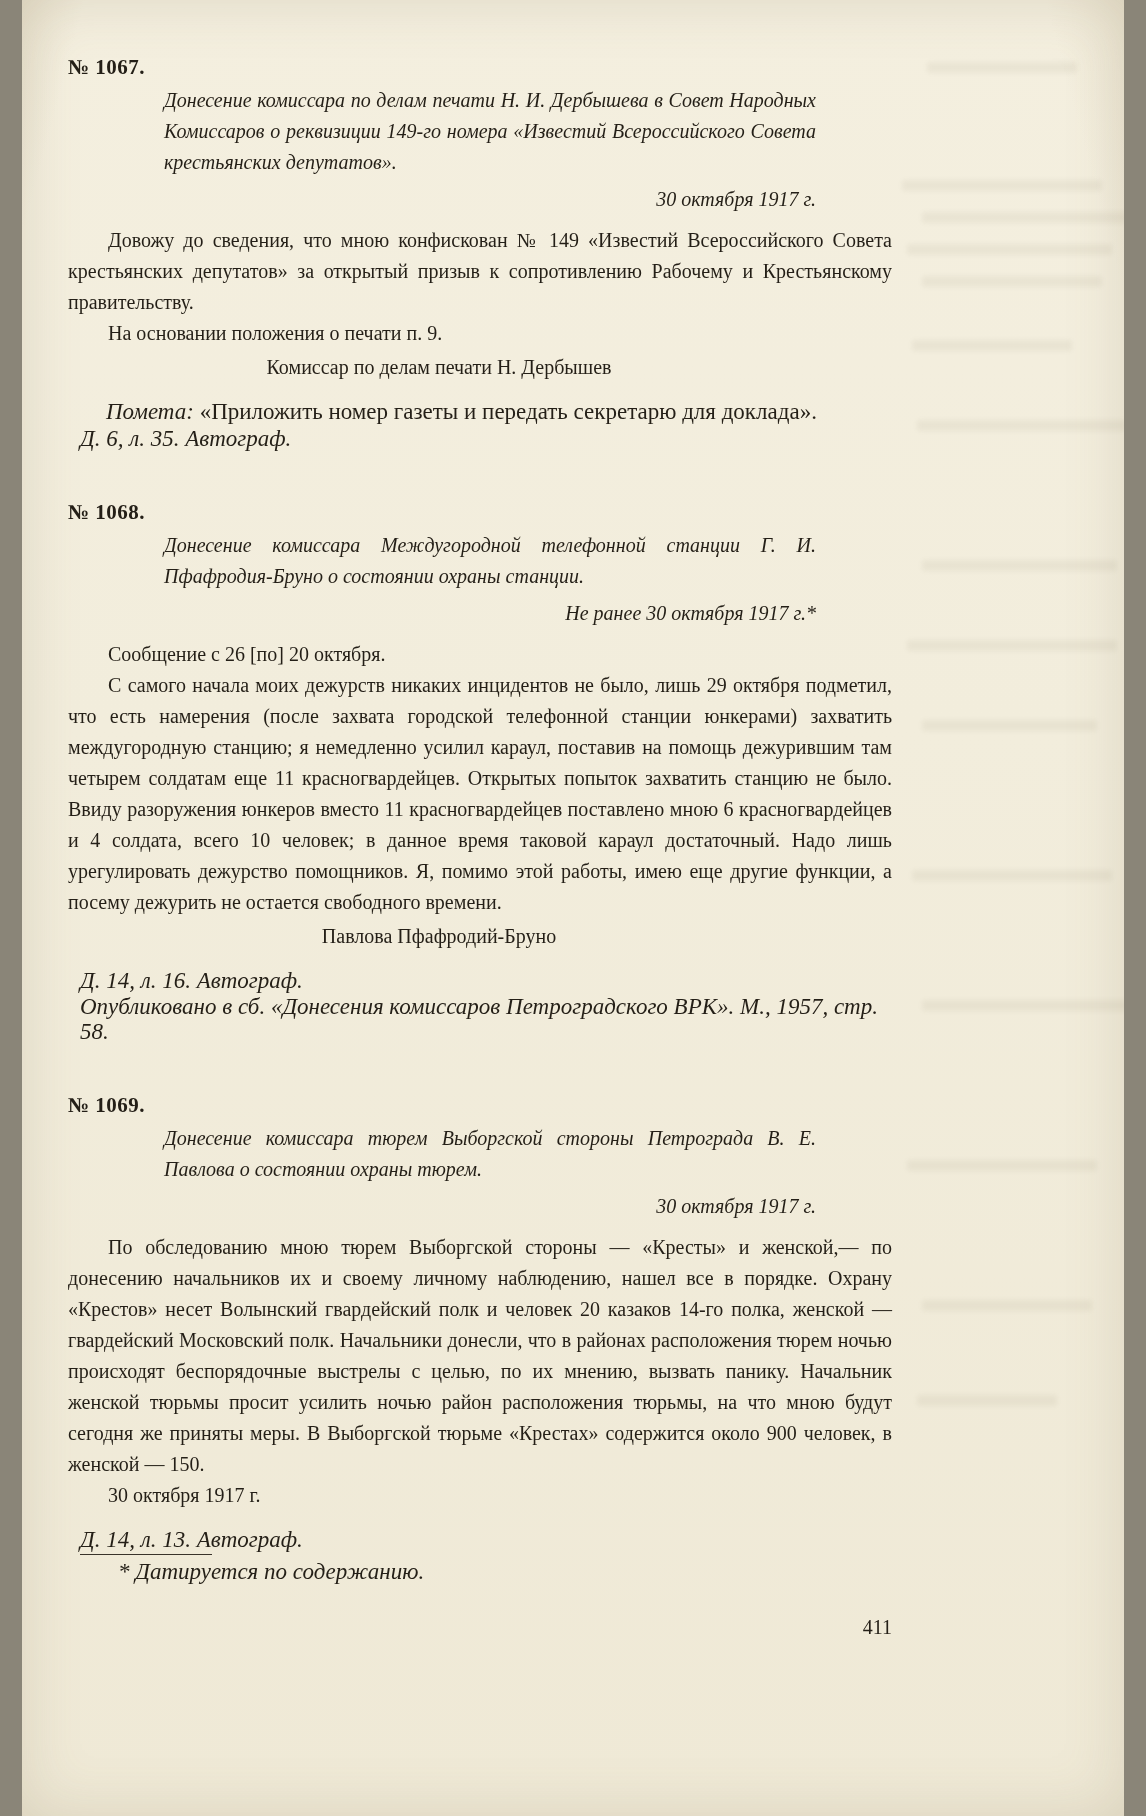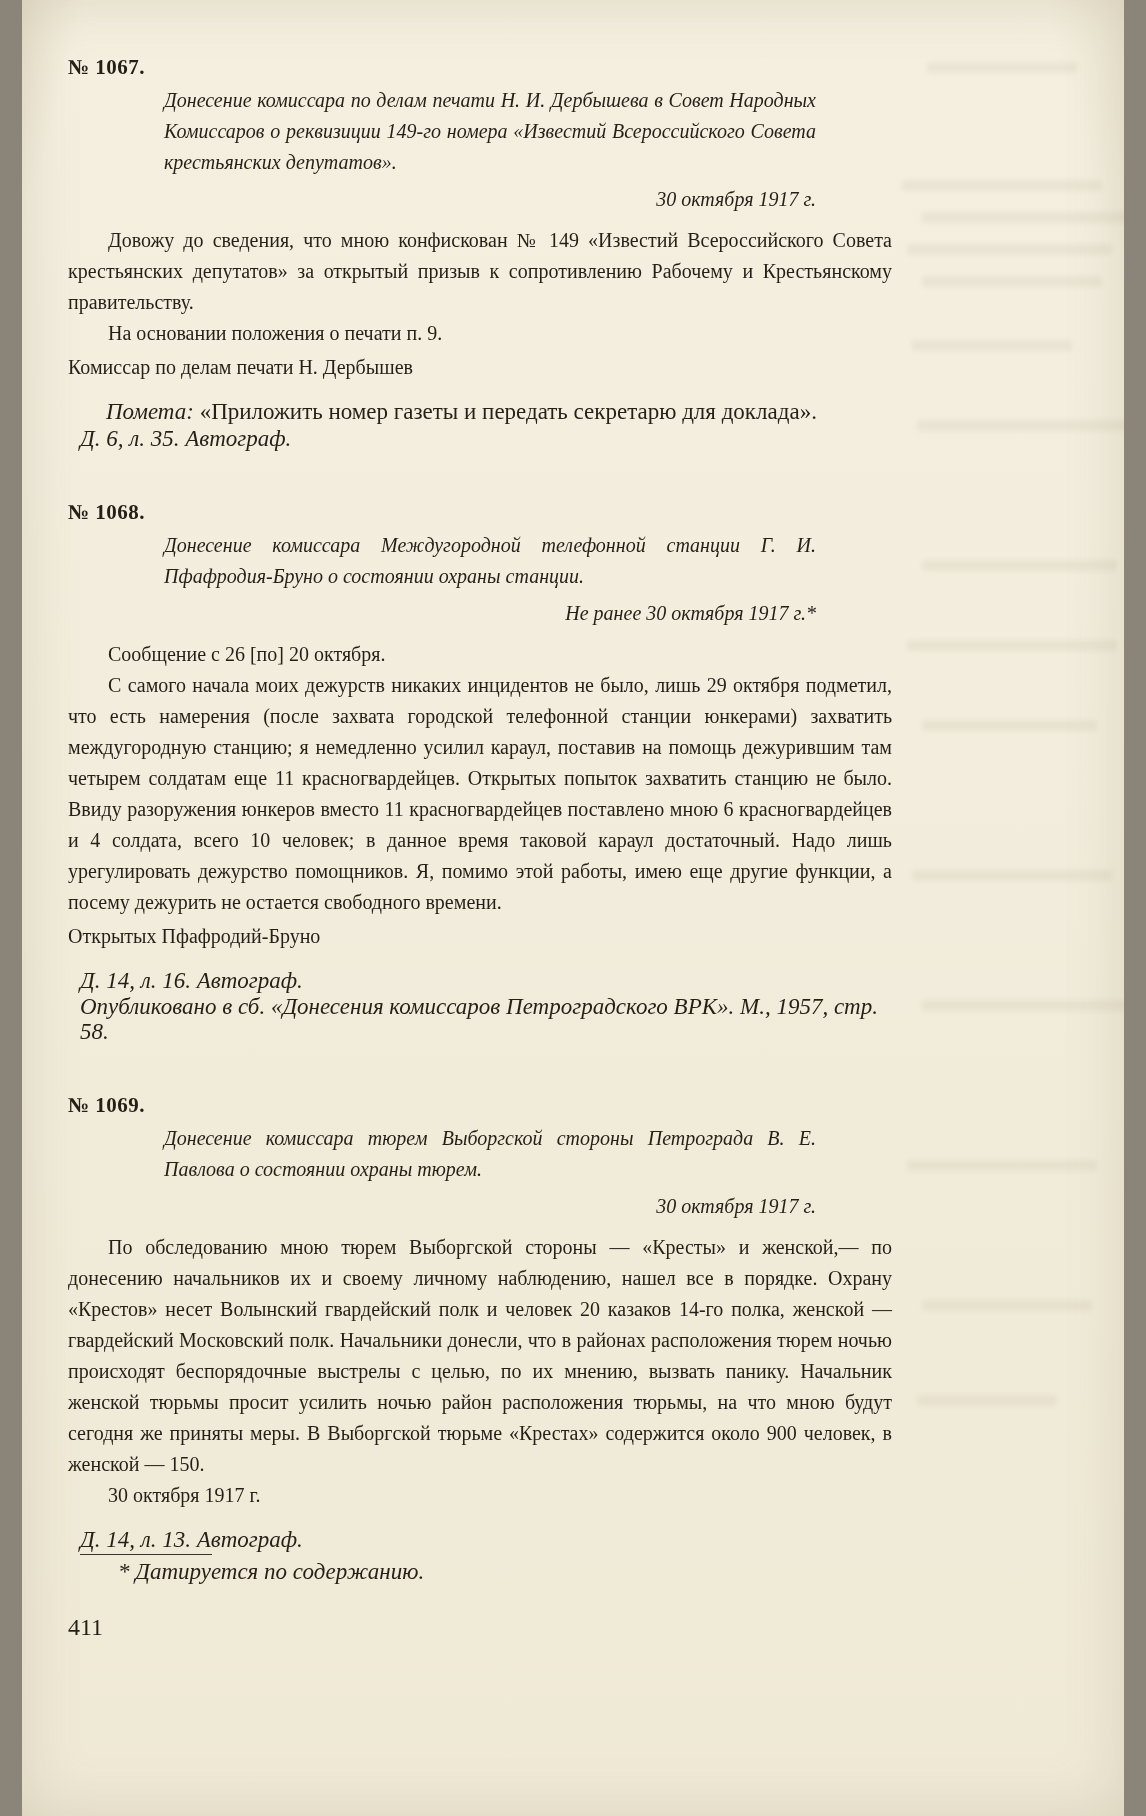--- a/index.html
+++ b/index.html
@@ -46,42 +46,43 @@
     font-style: italic;
     text-align: right;
     margin: 6px 76px 10px 0;
   }
   .body-p {
     margin: 0;
     text-indent: 40px;
     text-align: justify;
   }
   .signature {
-    text-align: left;
+    text-align: center;
     margin: 3px 82px 0 0;
   }
   .notes-block {
     margin-top: 16px;
     font-size: 23px;
     line-height: 25px;
   }
   .pometa { margin-left: 38px; }
   .pometa .pometa-label { font-style: italic; }
   .archive-line { font-style: italic; margin-left: 12px; margin-top: 2px; }
   .published-line { font-style: italic; margin-left: 12px; margin-top: 1px; }
   .footnote-rule {
     width: 132px;
     height: 0;
     border-top: 1.5px solid #39332a;
     margin: 2px 0 4px 12px;
   }
   .footnote-line { font-style: italic; margin-left: 50px; margin-top: 2px; }
   .page-number {
+    text-align: right;
     margin-top: 28px;
-    font-size: 24px;
+    font-size: 20px;
   }
   
   .bleed { position: absolute; inset: 0; pointer-events: none; }
   .bleed .b {
     position: absolute;
     background: #6f6548;
     opacity: 0.07;
     filter: blur(2.5px);
     border-radius: 3px;
     height: 11px;
@@ -127,21 +128,21 @@
         <div class="archive-line">Д. 6, л. 35. Автограф.</div>
       </div>
     </section>
 
     <section class="doc">
       <div class="doc-number">№ 1068.</div>
       <div class="doc-title">Донесение комиссара Междугородной телефонной станции Г. И. Пфафродия-Бруно о состоянии охраны станции.</div>
       <div class="doc-date">Не ранее 30 октября 1917 г.*</div>
       <p class="body-p">Сообщение с 26 [по] 20 октября.</p>
       <p class="body-p">С самого начала моих дежурств никаких инцидентов не было, лишь 29 октября подметил, что есть намерения (после захвата городской телефонной станции юнкерами) захватить междугородную станцию; я немедленно усилил караул, поставив на помощь дежурившим там четырем солдатам еще 11 красногвардейцев. Открытых попыток захватить станцию не было. Ввиду разоружения юнкеров вместо 11 красногвардейцев поставлено мною 6 красногвардейцев и 4 солдата, всего 10 человек; в данное время таковой караул достаточный. Надо лишь урегулировать дежурство помощников. Я, помимо этой работы, имею еще другие функции, а посему дежурить не остается свободного времени.</p>
-      <div class="signature">Открытых Пфафродий-Бруно</div>
+      <div class="signature">Павлова Пфафродий-Бруно</div>
       <div class="notes-block">
         <div class="archive-line">Д. 14, л. 16. Автограф.</div>
         <div class="published-line">Опубликовано в сб. «Донесения комиссаров Петроградского ВРК». М., 1957, стр. 58.</div>
       </div>
     </section>
 
     <section class="doc">
       <div class="doc-number">№ 1069.</div>
       <div class="doc-title">Донесение комиссара тюрем Выборгской стороны Петрограда В. Е. Павлова о состоянии охраны тюрем.</div>
       <div class="doc-date">30 октября 1917 г.</div>

